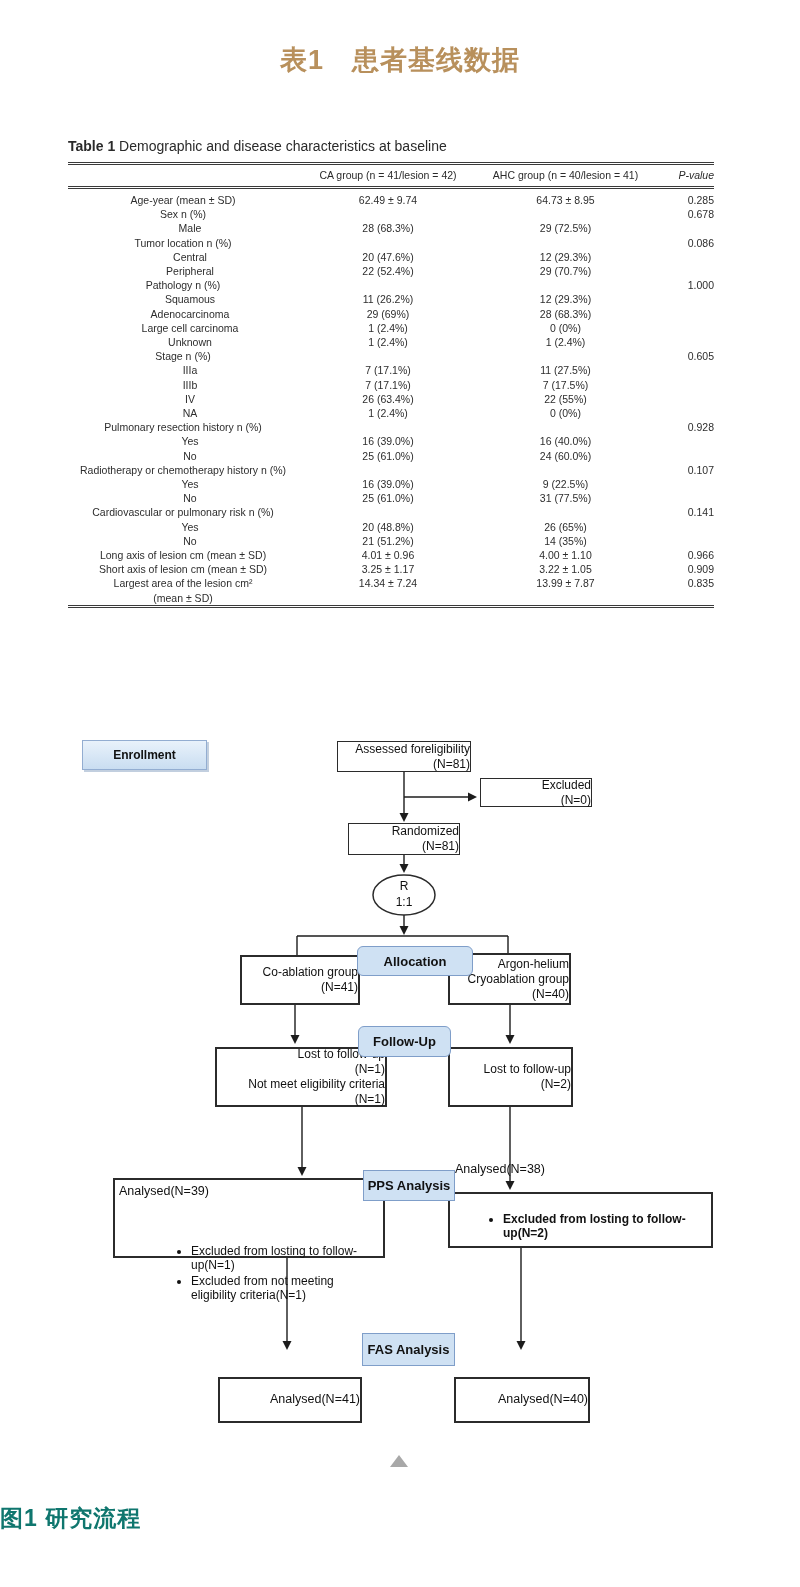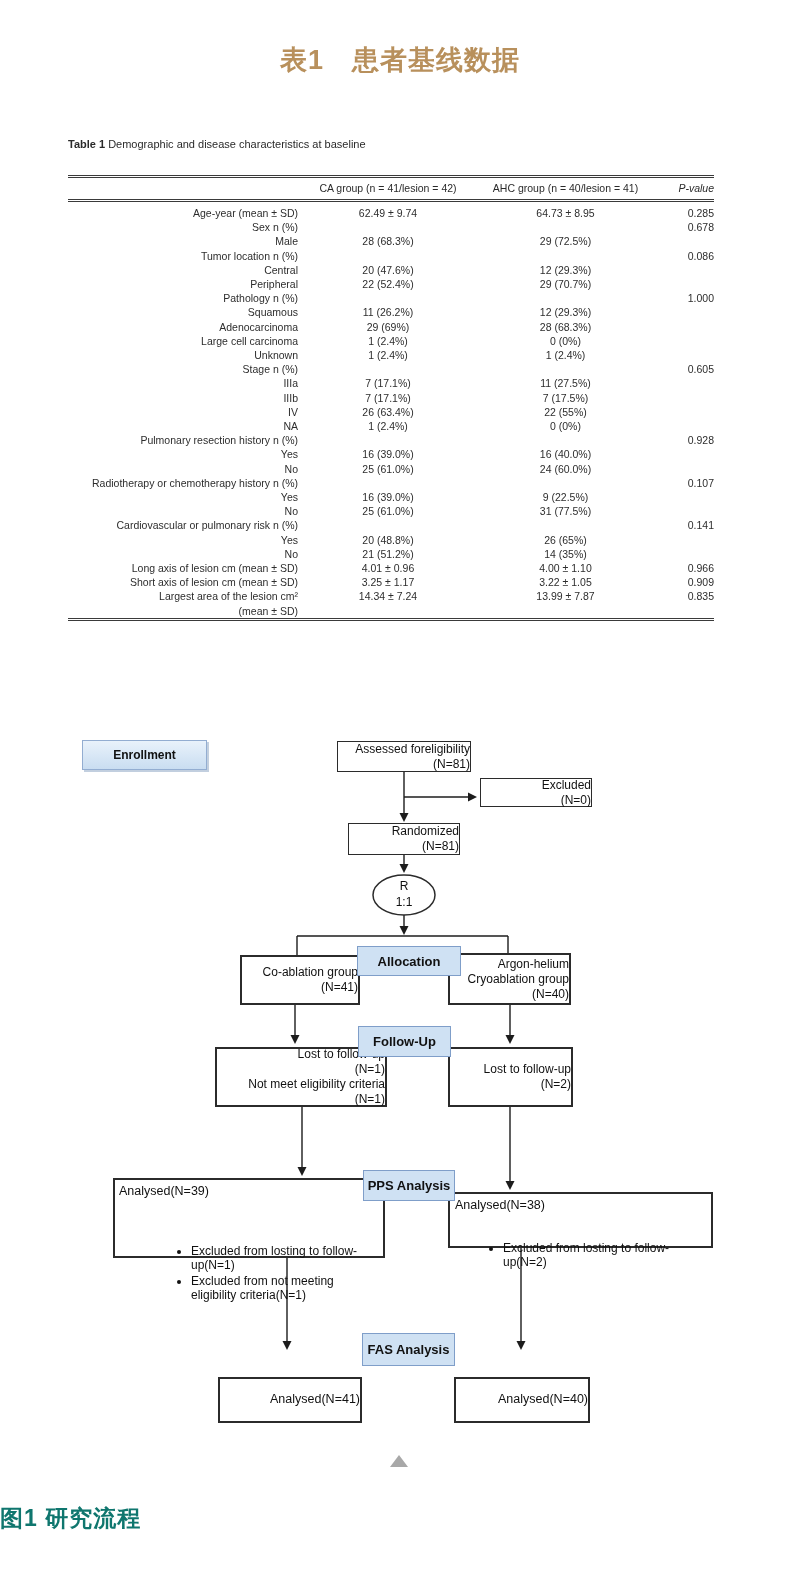--- a/index.html
+++ b/index.html
@@ -10,35 +10,35 @@
   }
 
   
   .page-title {
     position:absolute; top:42px; left:0; width:800px; text-align:center;
     font-size:27px; font-weight:bold; color:#b8905c; letter-spacing:1px;
   }
 
   
   .table-wrap { position:absolute; left:68px; top:138px; width:646px; }
-  .table-caption { font-size:11px; color:#2a2a2a; margin-bottom:25px; }
+  .table-caption { font-size:14px; color:#2a2a2a; margin-bottom:8px; }
   .table-caption b { font-weight:bold; }
   table.baseline-table {
     border-collapse:collapse; width:646px; table-layout:fixed;
     font-size:10.5px; color:#2d2d2d; border-bottom:3px double #3a3a3a;
   }
   table.baseline-table thead th {
     font-weight:normal; font-size:10.5px; color:#2a2a2a;
     border-top:3px double #3a3a3a; border-bottom:3px double #3a3a3a;
     padding:4px 0 5px 0;
   }
   th.h-ca, th.h-ahc { text-align:center; }
   th.h-p { text-align:right; font-style:italic; }
   table.baseline-table td { padding:0; line-height:14.2px; vertical-align:top; }
-  td.c-label { text-align:right; }
+  td.c-label { text-align:center; }
   td.c-label.indent { padding-left:14px; }
   td.c-num { text-align:center; }
   td.c-p { text-align:right; }
   tbody tr:first-child td { padding-top:4px; }
 
   
   .flowchart { position:absolute; left:0; top:725px; width:800px; height:745px; }
   .flowchart svg { position:absolute; left:0; top:0; z-index:1; }
   .fc-box {
     position:absolute; z-index:2; background:#ffffff; border:1.5px solid #2b2b2b;
@@ -59,37 +59,37 @@
     font-size:12px; font-weight:bold; color:#111;
   }
   .fc-ratio {
     position:absolute; z-index:2; left:373px; top:150px; width:62px; height:40px;
     display:flex; flex-direction:column; align-items:center; justify-content:center;
     font-size:12px; line-height:1.3; color:#111;
   }
   .fc-assessed   { left:337px; top:16px;  width:134px; height:31px; }
   .fc-excluded   { left:480px; top:53px;  width:112px; height:29px; }
   .fc-randomized { left:348px; top:98px;  width:112px; height:32px; }
-  .fc-alloc      { left:357px; top:221px; width:104px;  height:30px; }
+  .fc-alloc      { left:357px; top:221px; width:116px;  height:30px;border-radius:6px; }
   .fc-ca-group   { left:240px; top:230px; width:120px; height:50px; }
   .fc-ahc-group  { left:448px; top:228px; width:123px; height:52px; }
-  .fc-fu-label   { left:358px; top:301px; width:93px;  height:31px; }
+  .fc-fu-label   { left:358px; top:301px; width:93px;  height:31px;border-radius:6px; }
   .fc-fu-left    { left:215px; top:322px; width:172px; height:60px; }
   .fc-fu-right   { left:448px; top:322px; width:125px; height:60px; }
   .fc-pps-label  { left:363px; top:445px; width:92px;  height:31px; }
   .fc-pps-left   { left:113px; top:453px; width:272px; height:80px;
                    align-items:flex-start; justify-content:flex-start; text-align:left; padding:4px 4px 4px 4px;gap:36px; }
   .fc-pps-right  { left:448px; top:467px; width:265px; height:56px;
-                   align-items:flex-start; justify-content:space-between; text-align:left; padding:4px 4px 4px 5px; }
+                   align-items:flex-start; justify-content:flex-end; text-align:left; padding:4px 4px 4px 5px;gap:24px; }
   .fc-fas-label  { left:362px; top:608px; width:93px;  height:33px; }
   .fc-fas-left   { left:218px; top:652px; width:144px; height:46px; font-size:12.5px; }
   .fc-fas-right  { left:454px; top:652px; width:136px; height:46px; font-size:12.5px; }
   .pps-title { font-size:12.5px; }
   .fc-pps-left ul  { list-style:disc; margin-top:8px;  padding-left:72px; }
-  .fc-pps-right ul { list-style:disc; margin-top:27px; padding-left:48px; }
+  .fc-pps-right ul { list-style:disc; margin-top:10px; padding-left:48px;font-weight:bold; }
   .fc-bullets li { font-size:12px; line-height:1.18; margin-bottom:2px; }
 
   
   .collapse-triangle {
     position:absolute; left:390px; top:1455px; width:0; height:0;
     border-left:9px solid transparent; border-right:9px solid transparent;
     border-bottom:12px solid #a8a8a8; cursor:pointer;
   }
   .figure-caption {
     position:absolute; top:1503px; left:0; width:800px; text-align:left;

